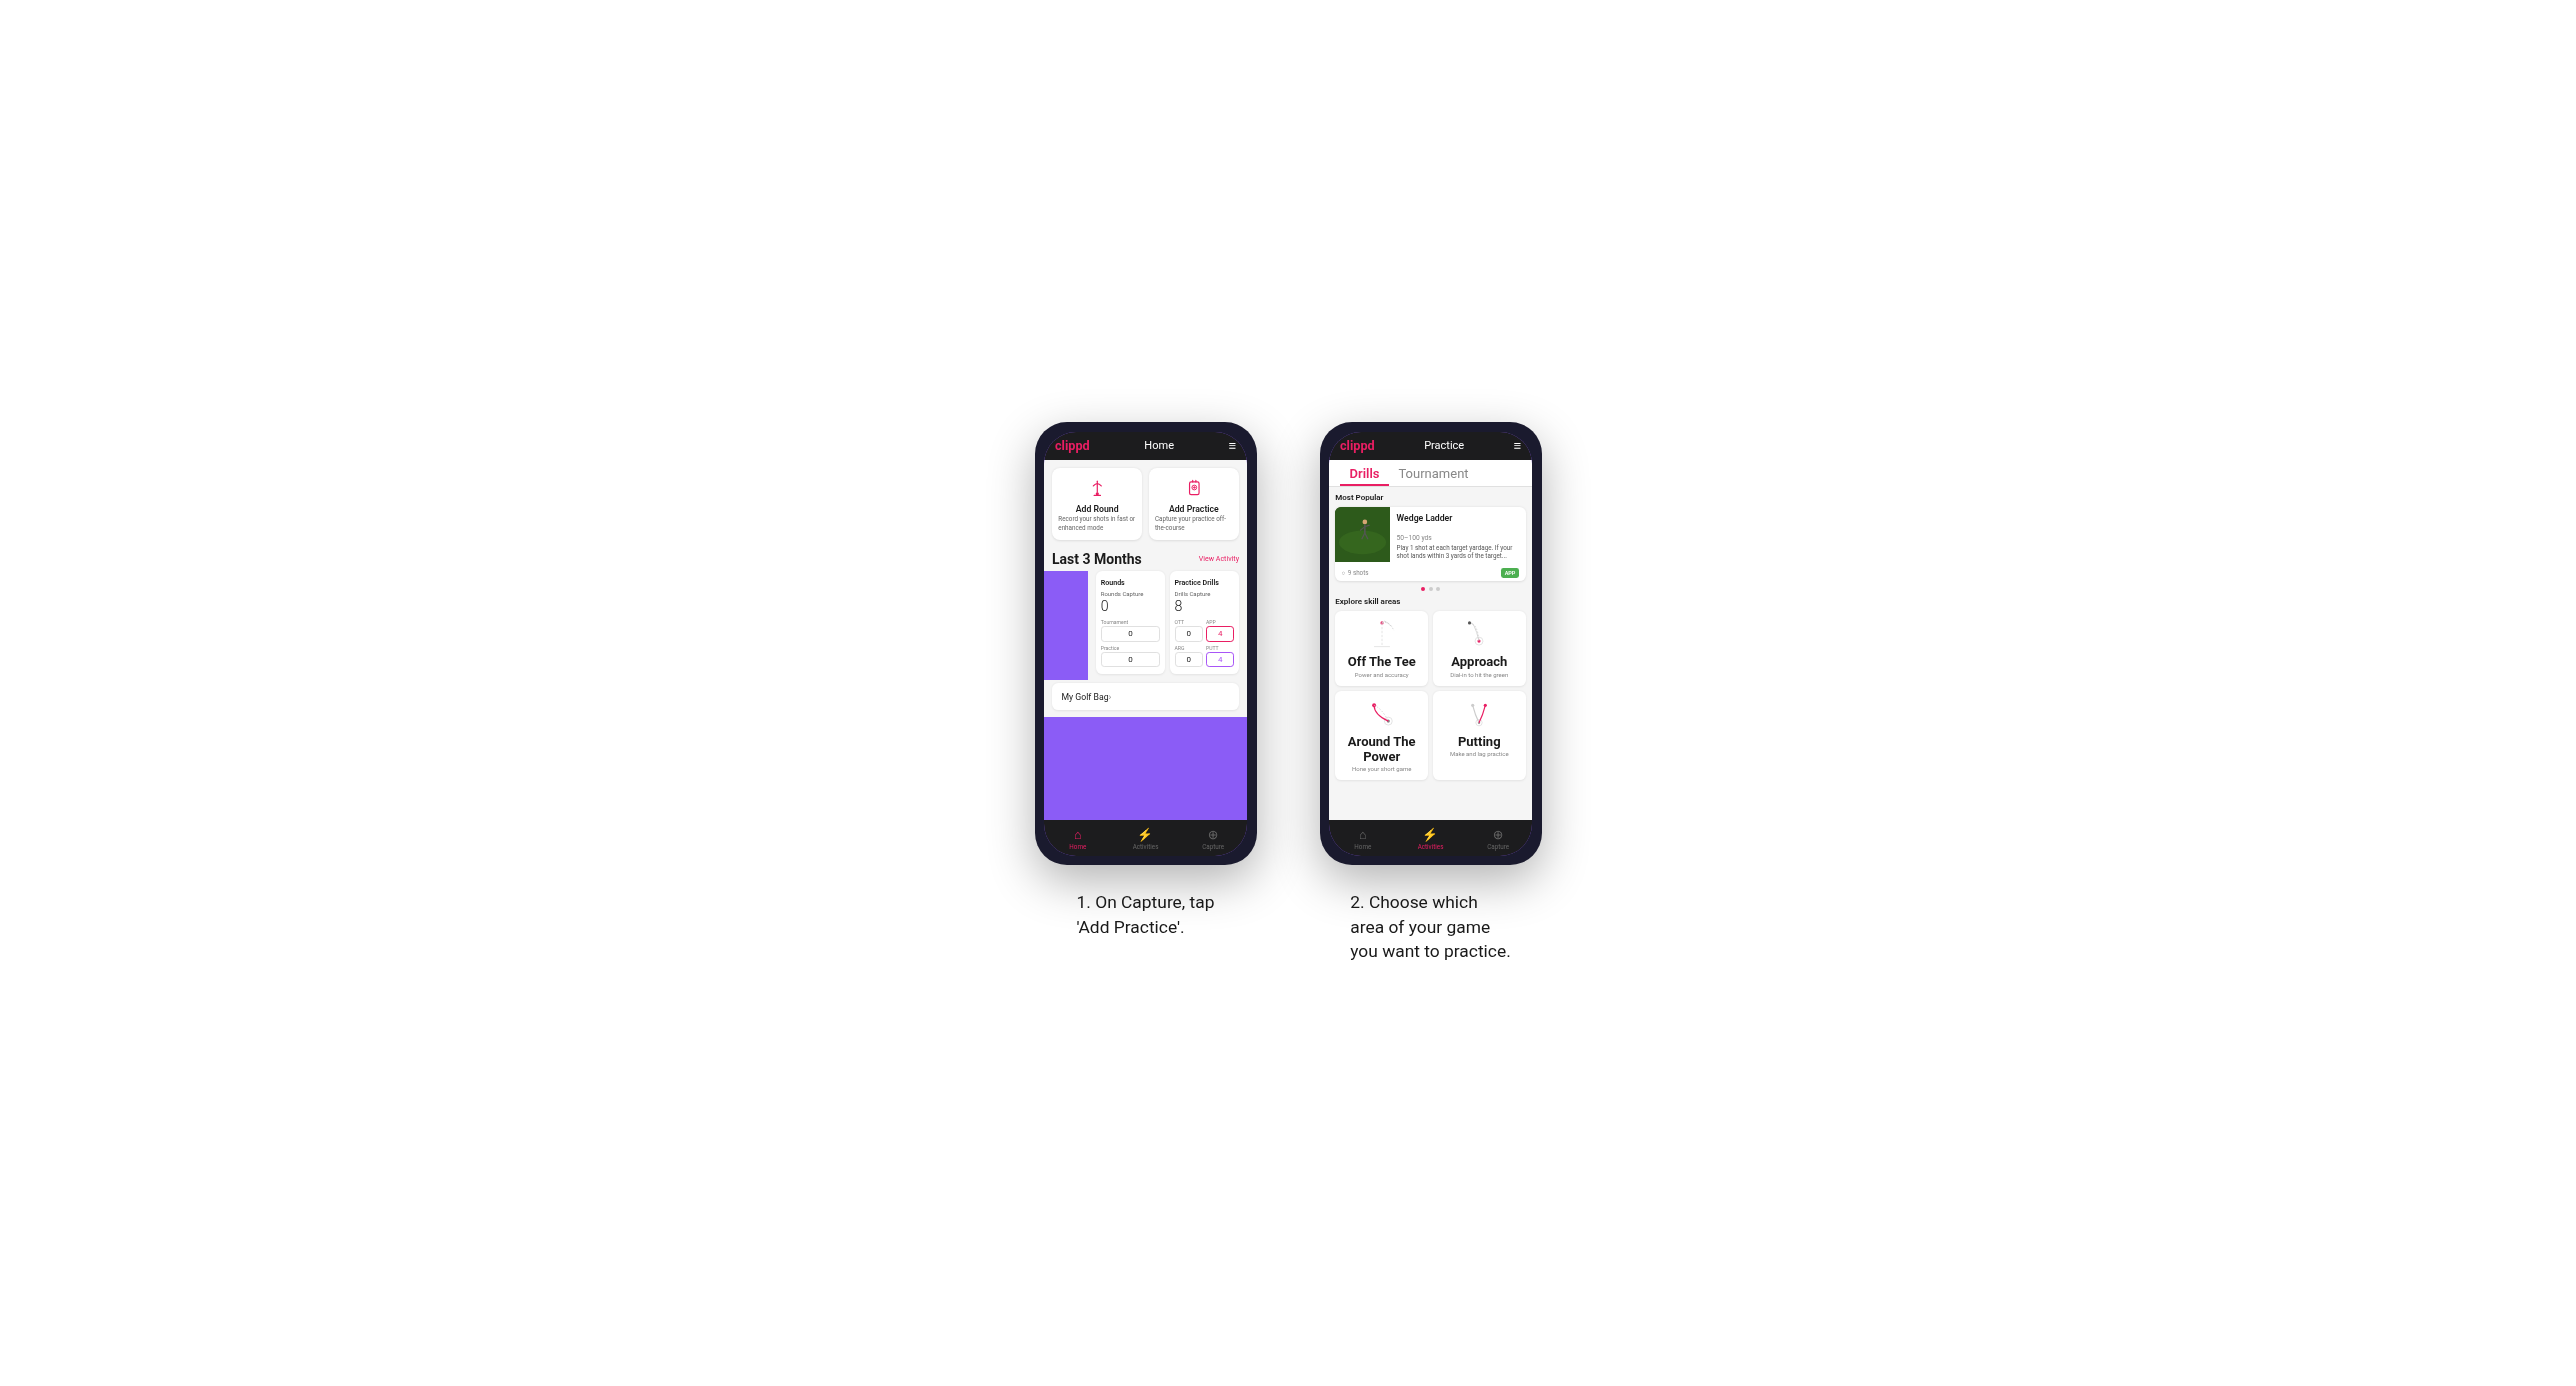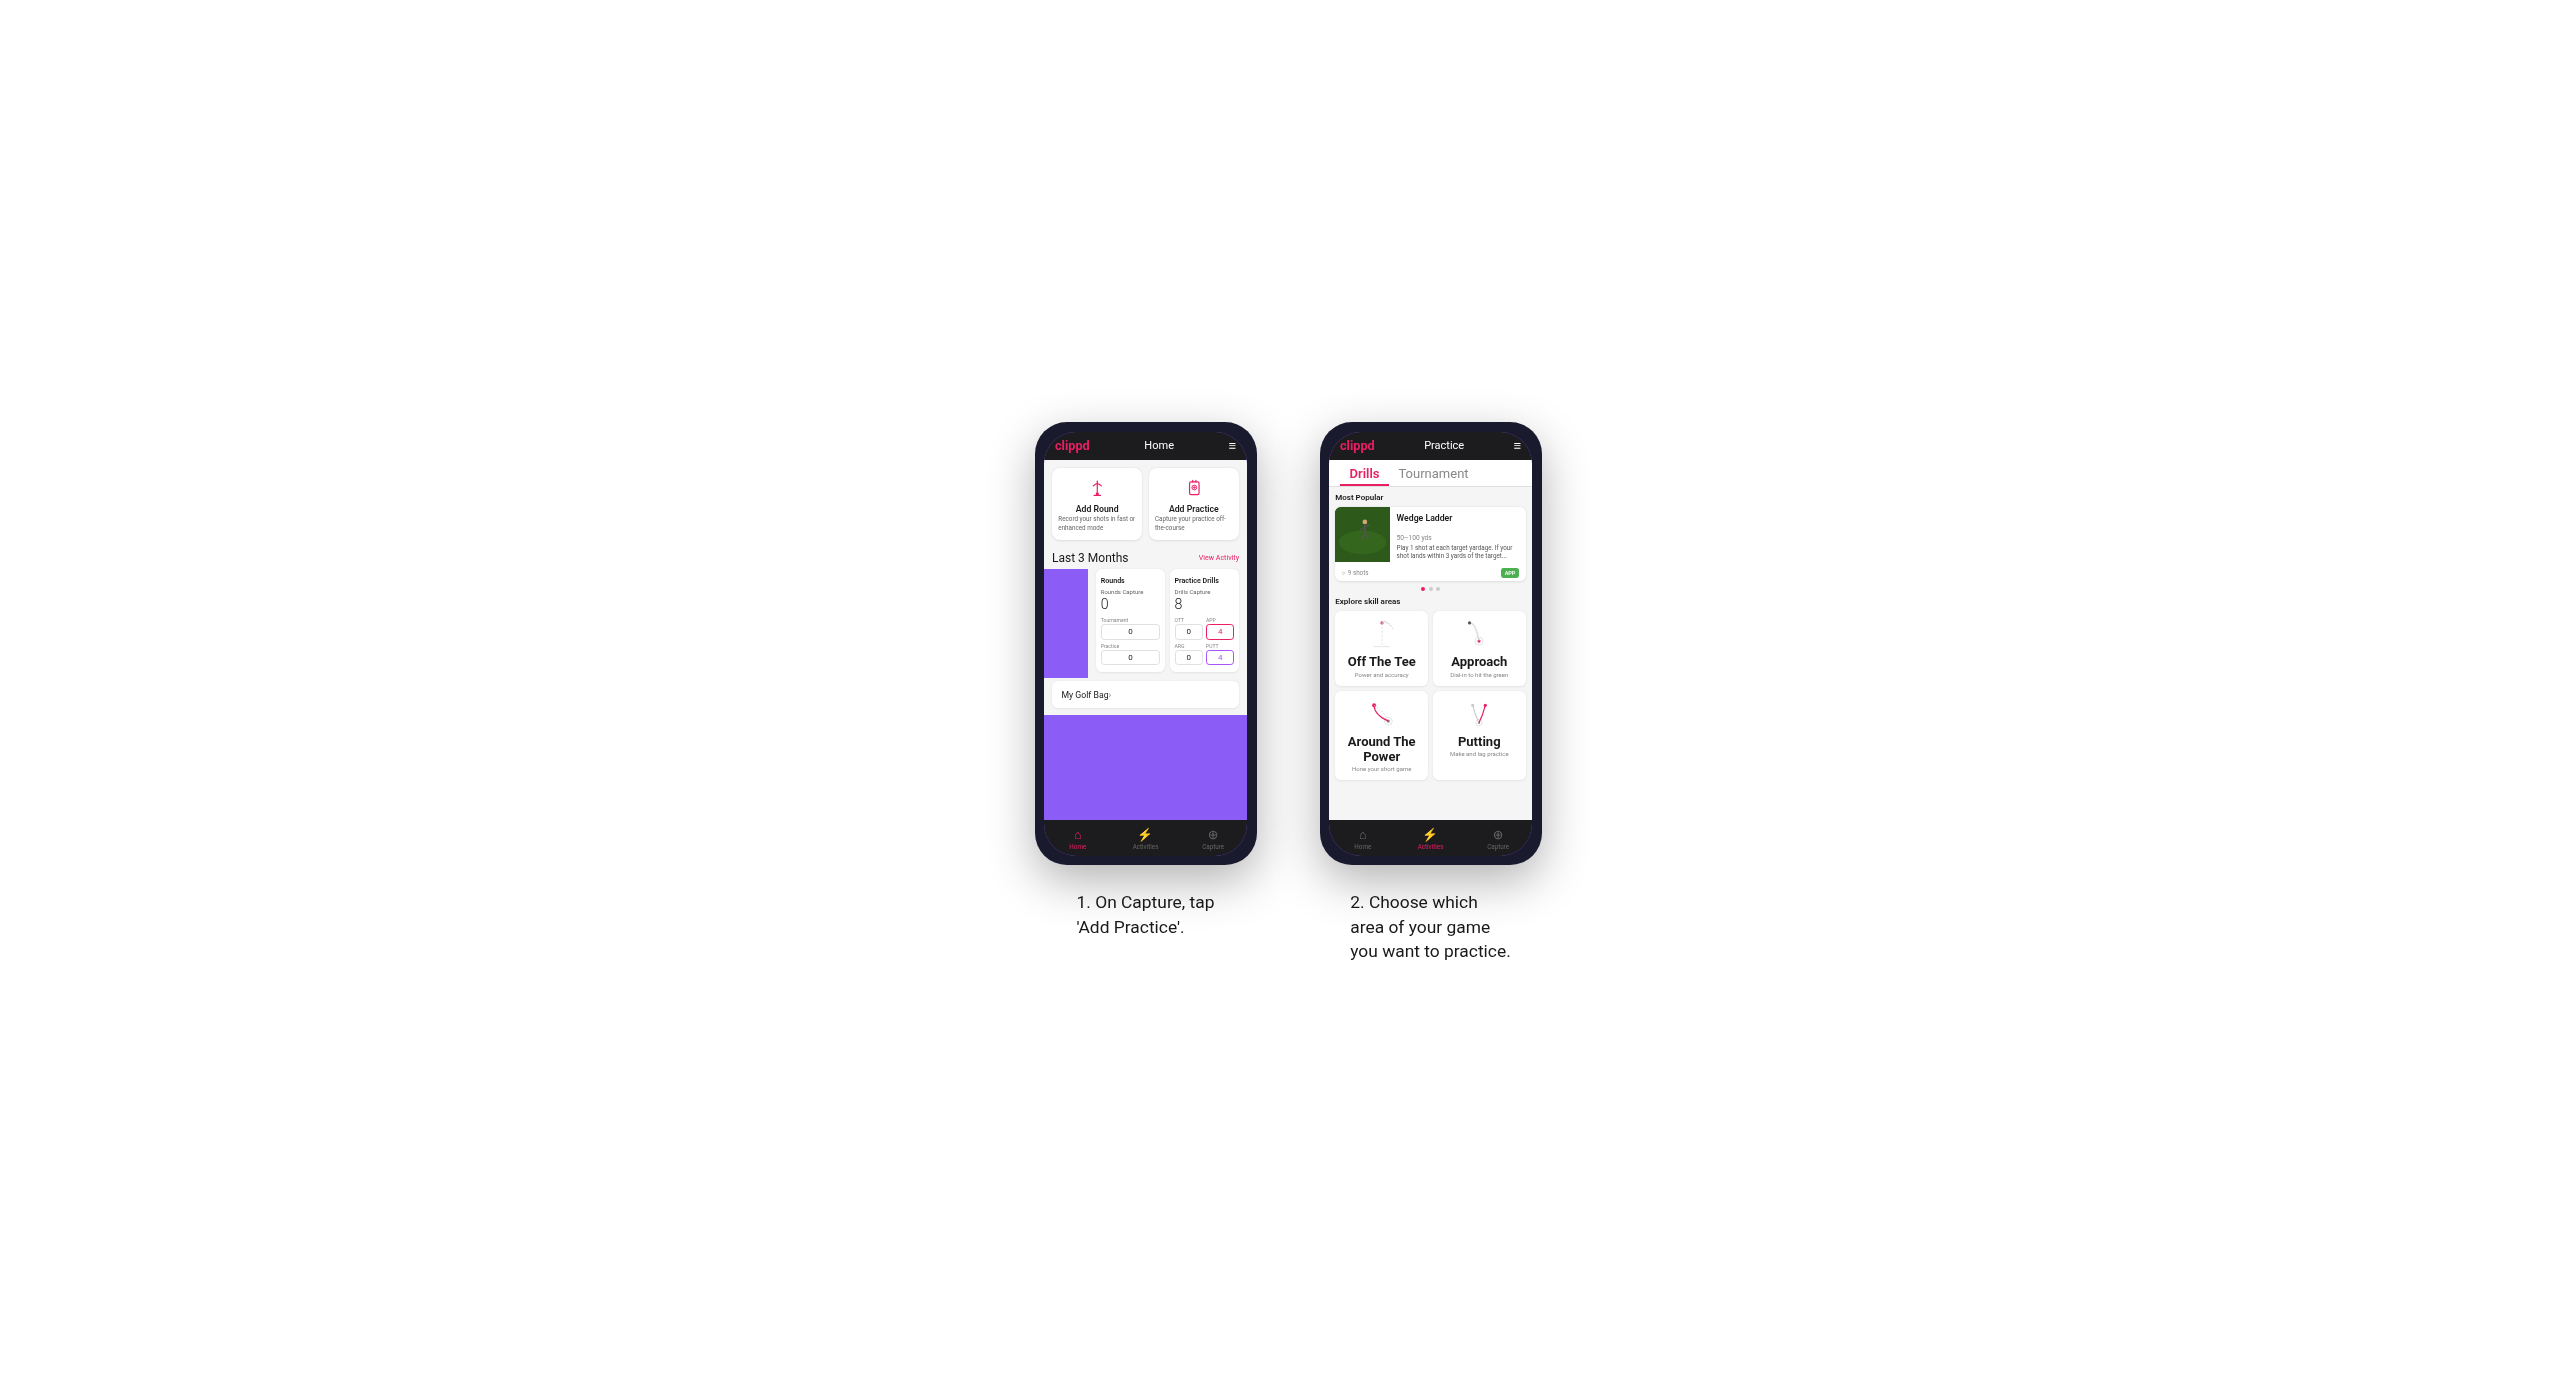--- a/index.html
+++ b/index.html
@@ -102,22 +102,22 @@
     }
     
     .stats-header {
       display: flex;
       justify-content: space-between;
       align-items: center;
       padding: 4.7px 8px;
       background: #f5f5f5;
     }
     .stats-title {
-      font-size: 12px;
-      font-weight: 400;
+      font-size: 14px;
+      font-weight: 700;
       color: #1a1a1a;
     }
     .view-activity {
       font-size: 7.1px;
       color: #e91e63;
       text-decoration: none;
     }
     .stats-grid {
       display: flex;
       gap: 4.7px;

